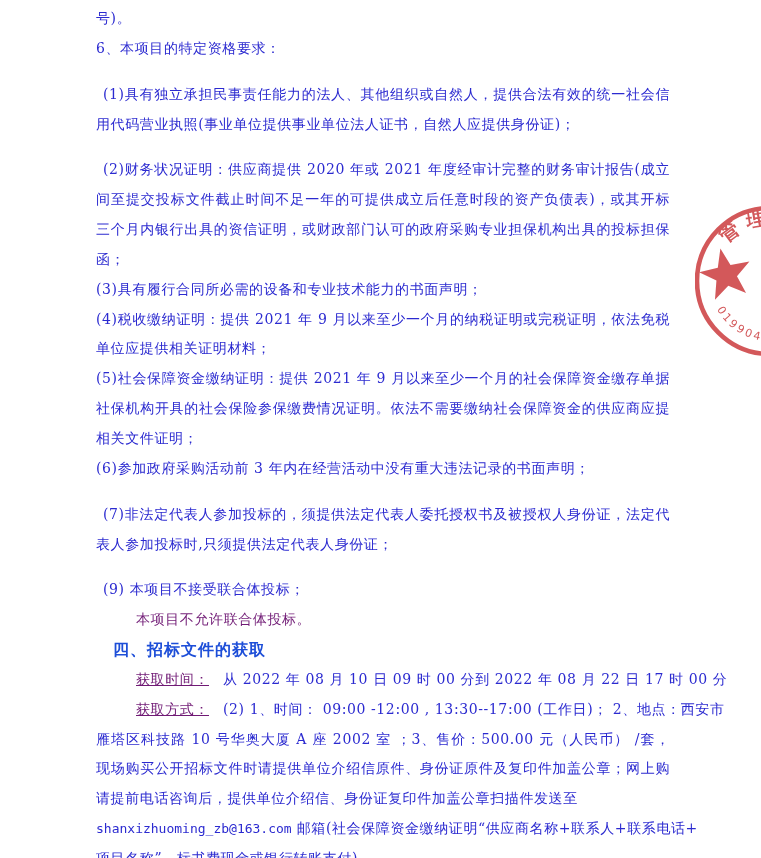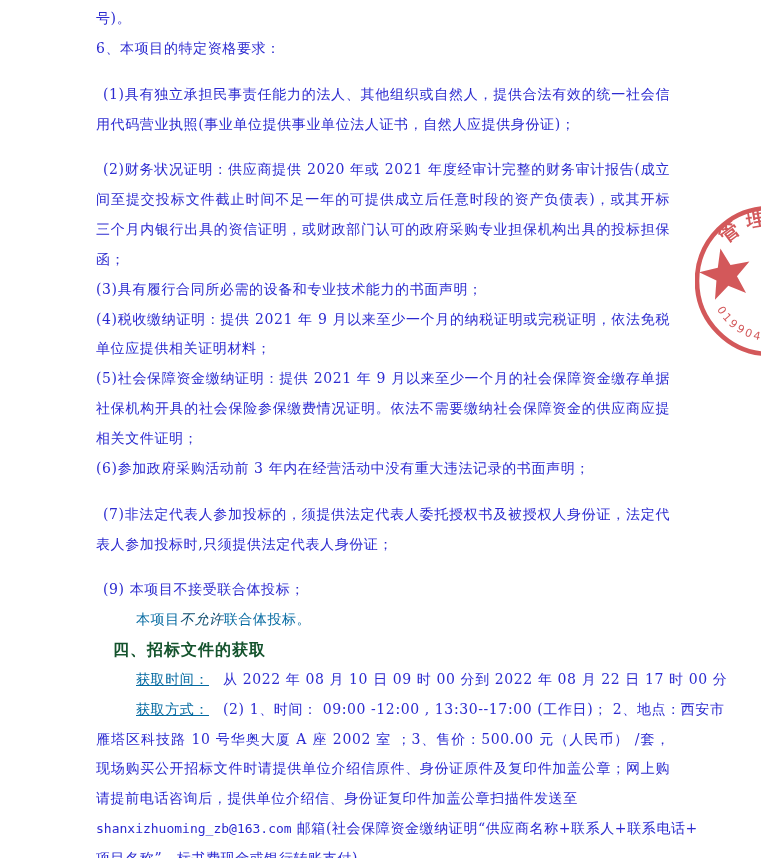--- a/index.html
+++ b/index.html
@@ -18,25 +18,25 @@
     white-space:nowrap;
   }
   .line.full{
     white-space:normal;overflow:hidden;
     text-align:justify;text-align-last:justify;
   }
   .ind1{padding-left:7px;margin-top:16px;}
   .ind2{padding-left:40px;}
   .heading{
     font-family:"DejaVu Sans","Liberation Sans",sans-serif;
-    font-weight:bold;font-size:16px;color:#14532d;
+    font-weight:bold;font-size:16px;color:#1d4ed8;
     padding-left:17px;letter-spacing:1px;
   }
-  .dark{color:#0369a1;}
-  .em-blue{font-style:italic;color:#0c4a6e;}
+  .dark{color:#701a75;}
+  .em-blue{color:#701a75;}
   .label{margin-right:14px;text-decoration:underline;}
   .email{
     font-family:"DejaVu Sans Mono","Liberation Mono",monospace;
     font-size:13px;letter-spacing:0;
   }
   .seal{
     position:absolute;left:695px;top:206px;width:160px;height:160px;
     opacity:0.88;
   }
   .seal text{

